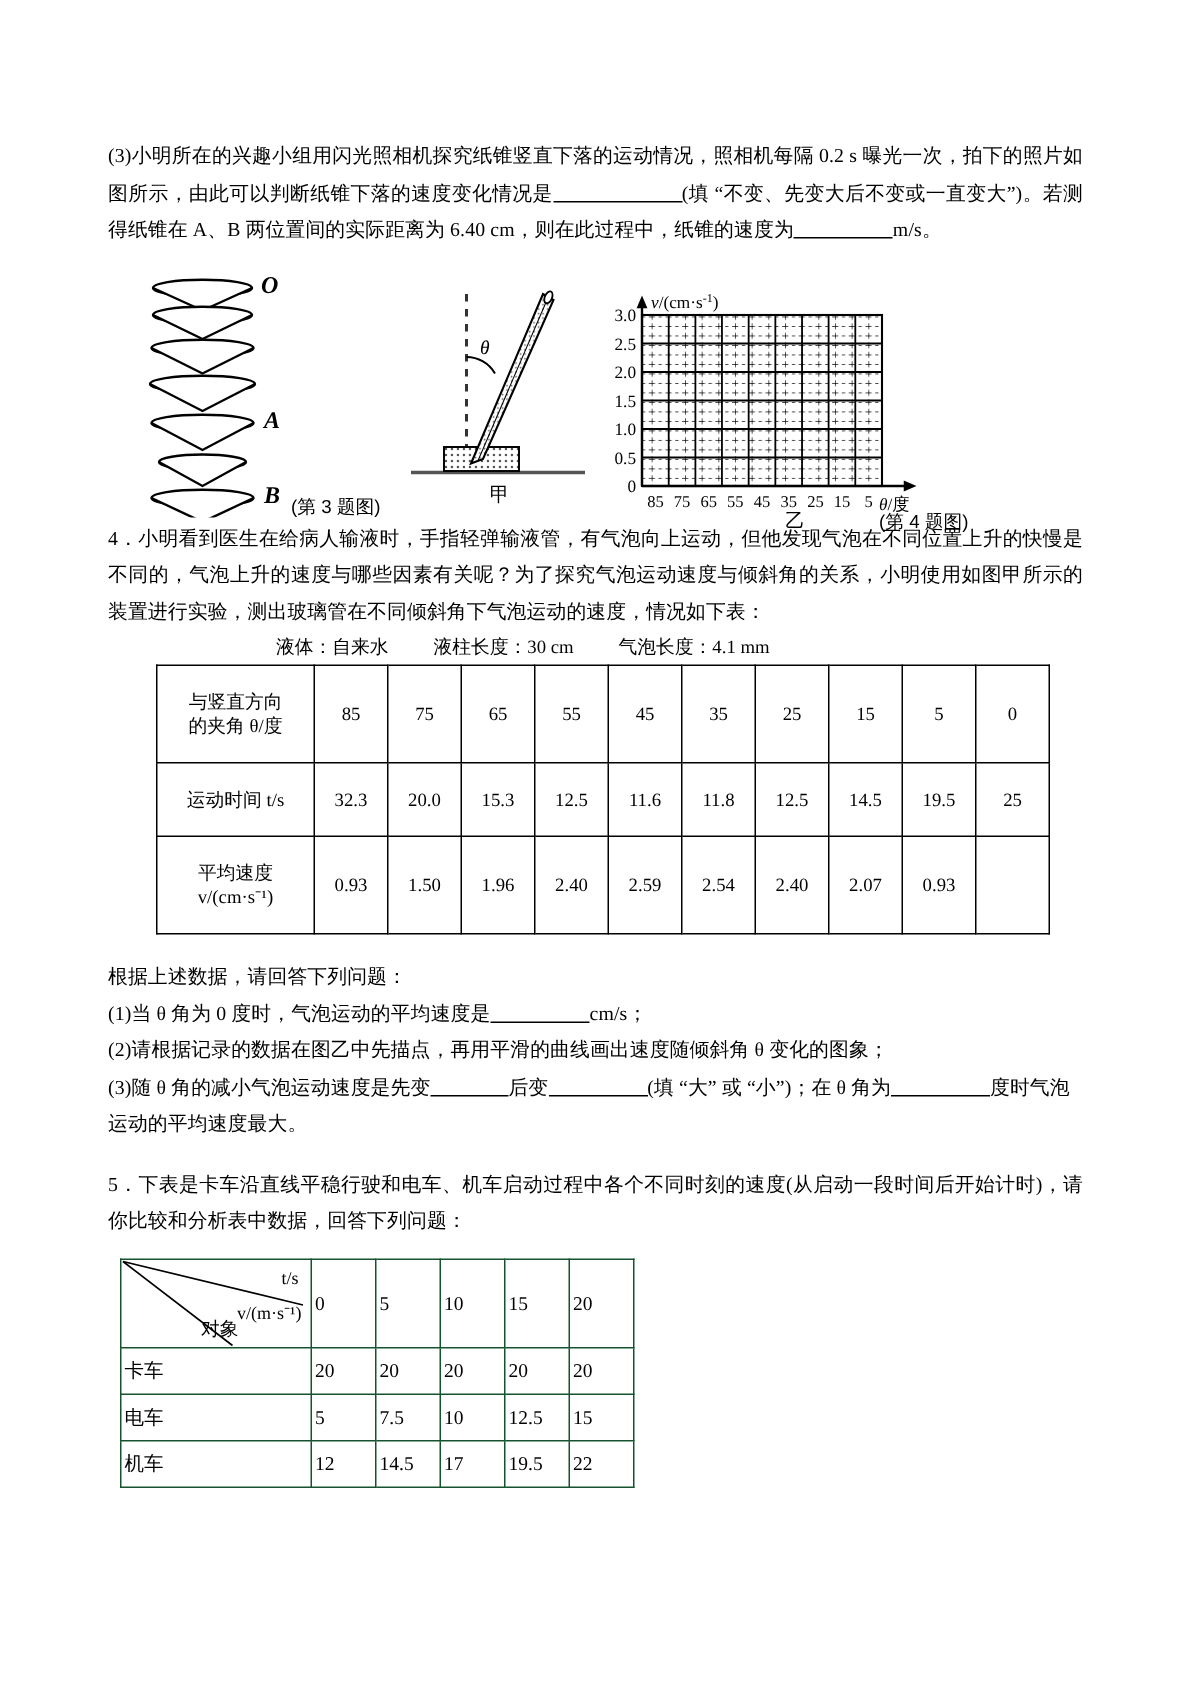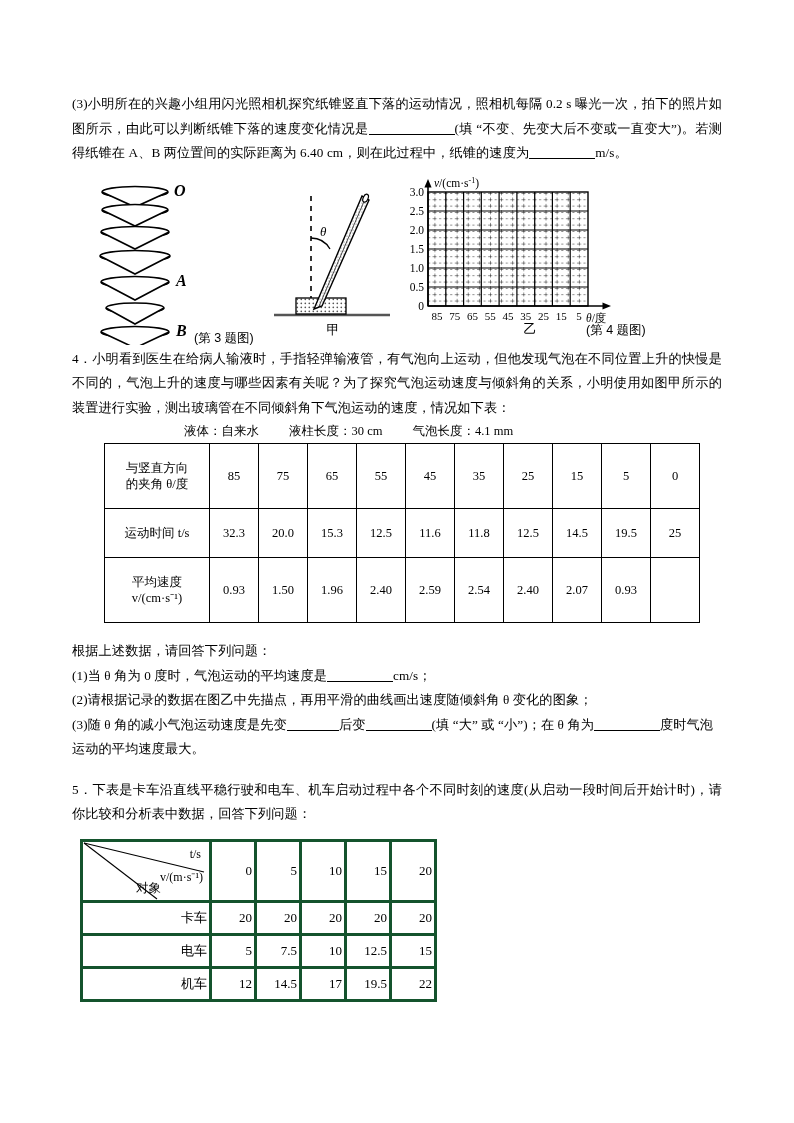--- a/index.html
+++ b/index.html
@@ -64,21 +64,21 @@
   }
 
   
   .appar { position:absolute; left: 196px; top: 6px; width: 130px; height: 170px; }
   .appar-cap {
     position:absolute; left: 0; right:0; top: 143px;
     text-align:center; font-size: 13px;
   }
 
   
-  .graphbox { position:absolute; left: 318px; top: 2px; width: 280px; height: 175px; }
+  .graphbox { position:absolute; left: 318px; top: 20px; width: 280px; height: 175px; }
   .graph-cap {
     position:absolute; left: 0; right: 0; top: 146px;
     text-align:center; font-size: 13px;
   }
 
   
   .tbl-note {
     font-size: 12.5px;
     margin: 3px 0 3px 0;
     padding-left: 112px;
@@ -106,22 +106,22 @@
   table.data td.val { width: 44px; height: 23px; }
 
   
   table.t5 {
     border-collapse: collapse;
     margin: 12px 0 0 8px;
     font-size: 13px;
     font-family: "Liberation Serif", serif;
   }
   table.t5 td {
-    border: 3px solid #14532d;
-    text-align: right;
+    border: 1px solid #14532d;
+    text-align: left;
     vertical-align: middle;
     width: 38px;
     height: 30px;
     padding: 0 2px;
   }
   table.t5 td.corner {
     width: 122px;
     height: 58px;
     position: relative;
     padding: 0;

